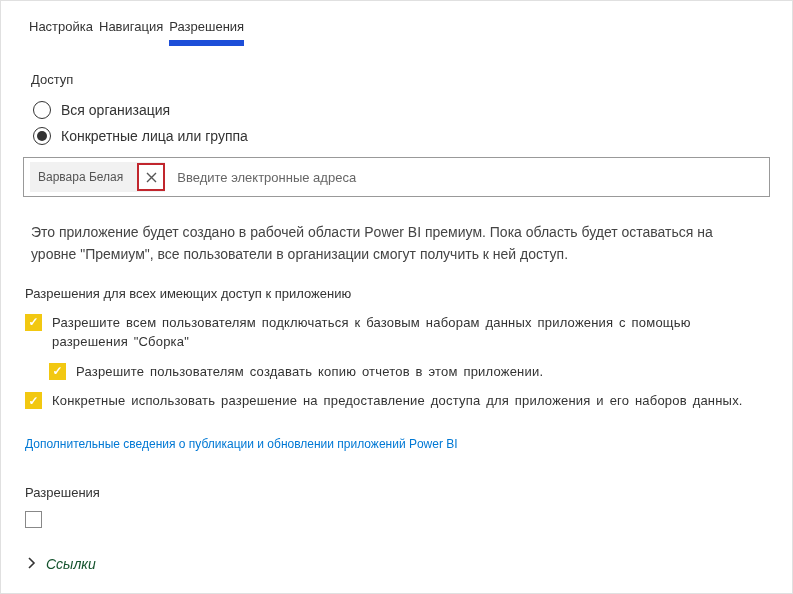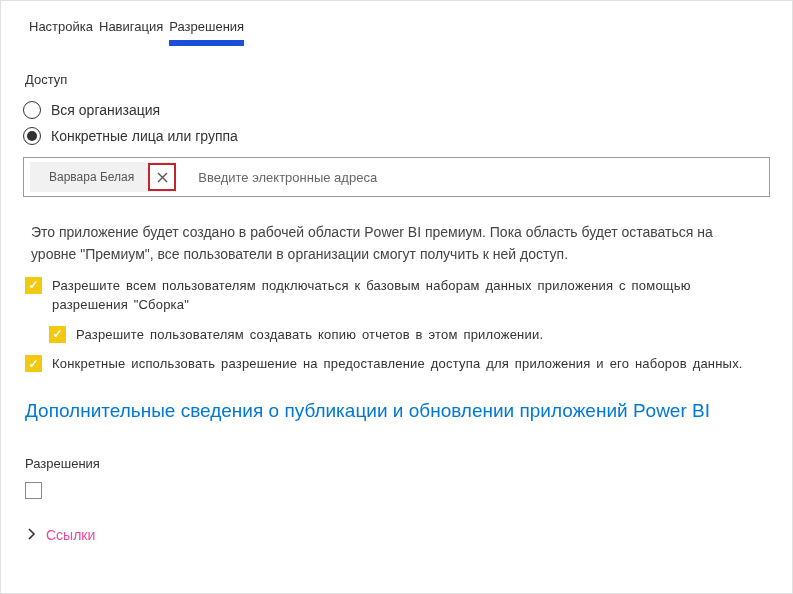--- a/index.html
+++ b/index.html
@@ -28,27 +28,27 @@
     }
     .tab.active {
       border-bottom: 6px solid #1d4ed8;
     }
     .section {
       padding: 0 22px;
     }
     .section-heading {
       font-size: 13px;
       color: #333;
-      margin: 26px 2px 14px 2px;
+      margin: 26px 2px 14px 8px;
     }
     .radio-row {
       display: flex;
       align-items: center;
       gap: 10px;
-      margin: 8px 0;
+      margin: 8px 10px;
       cursor: pointer;
     }
     .radio-outer {
       width: 18px; height: 18px;
       border: 1.5px solid #333;
       border-radius: 50%;
       display: flex; align-items: center; justify-content: center;
       flex-shrink: 0;
     }
     .radio-inner {
@@ -70,38 +70,38 @@
     }
     .chip {
       background: #f1f1f1;
       display: flex;
       align-items: center;
       font-size: 12px;
       color: #555;
       height: 30px;
     }
     .chip-name {
-      padding: 0 12px 0 19px;
+      padding: 0 12px 0 8px;
     }
     .chip-remove {
       border: 2.5px solid #c1262d;
       width: 28px; height: 28px;
       display: flex; align-items: center; justify-content: center;
       cursor: pointer;
       color: #555;
       font-size: 13px;
       background: #fff;
       margin-left: 2px;
     }
     .email-input {
       border: none;
       outline: none;
       font-size: 13px;
       color: #c2410c;
-      padding-left: 22px;
+      padding-left: 12px;
       height: 28px;
       flex: 1;
     }
     .email-input::placeholder { color: #666; }
     .info-text {
       font-size: 14px;
       color: #444;
       margin: 24px 8px 0 8px;
       line-height: 1.6;
     }
@@ -138,21 +138,21 @@
     }
     .checkbox-label {
       font-size: 13px;
       color: #333;
       line-height: 1.5;
       letter-spacing: 0.2px;
       word-spacing: 2px;
     }
     .link {
       color: #0078d4;
-      font-size: 19px;
+      font-size: 12px;
       margin: 16px 2px;
       cursor: pointer;
       display: inline-block;
     }
     .install-heading {
       font-size: 13px;
       color: #333;
       margin: 18px 2px 10px 2px;
     }
     .links-row {
@@ -161,21 +161,22 @@
       gap: 10px;
       margin: 28px 4px;
       cursor: pointer;
     }
     .chevron {
       font-size: 14px;
       color: #333;
     }
     .links-label {
       font-size: 14px;
-      color: #ec4899;
+      color: #14532d;
+      font-style: italic;
     }
   </style>
 </head>
 <body>
 
 <div class="tabs">
   <div class="tab">Настройка</div>
   <div class="tab">Навигация</div>
   <div class="tab active">Разрешения</div>
 </div>
@@ -202,20 +203,21 @@
         <svg width="11" height="11" viewBox="0 0 11 11">
             <path d="M1 1 L10 10 M10 1 L1 10" stroke="#555" stroke-width="1.4" fill="none"></path>
           </svg>
       </span>
     </div>
     <input class="email-input" placeholder="Введите электронные адреса" style="">
   </div>
 
   <div class="info-text">Это приложение будет создано в рабочей области Power BI премиум. Пока область будет оставаться на уровне "Премиум", все пользователи в организации смогут получить к ней доступ.</div>
 
+  <div class="perm-heading">Разрешения для всех имеющих доступ к приложению</div>
 
   <div class="checkbox-row">
     <div class="checkbox checked">✓</div>
     <div class="checkbox-label">Разрешите всем пользователям подключаться к базовым наборам данных приложения с помощью разрешения "Сборка"</div>
   </div>
 
   <div class="checkbox-row indented">
     <div class="checkbox checked">✓</div>
     <div class="checkbox-label">Разрешите пользователям создавать копию отчетов в этом приложении.</div>
   </div>

